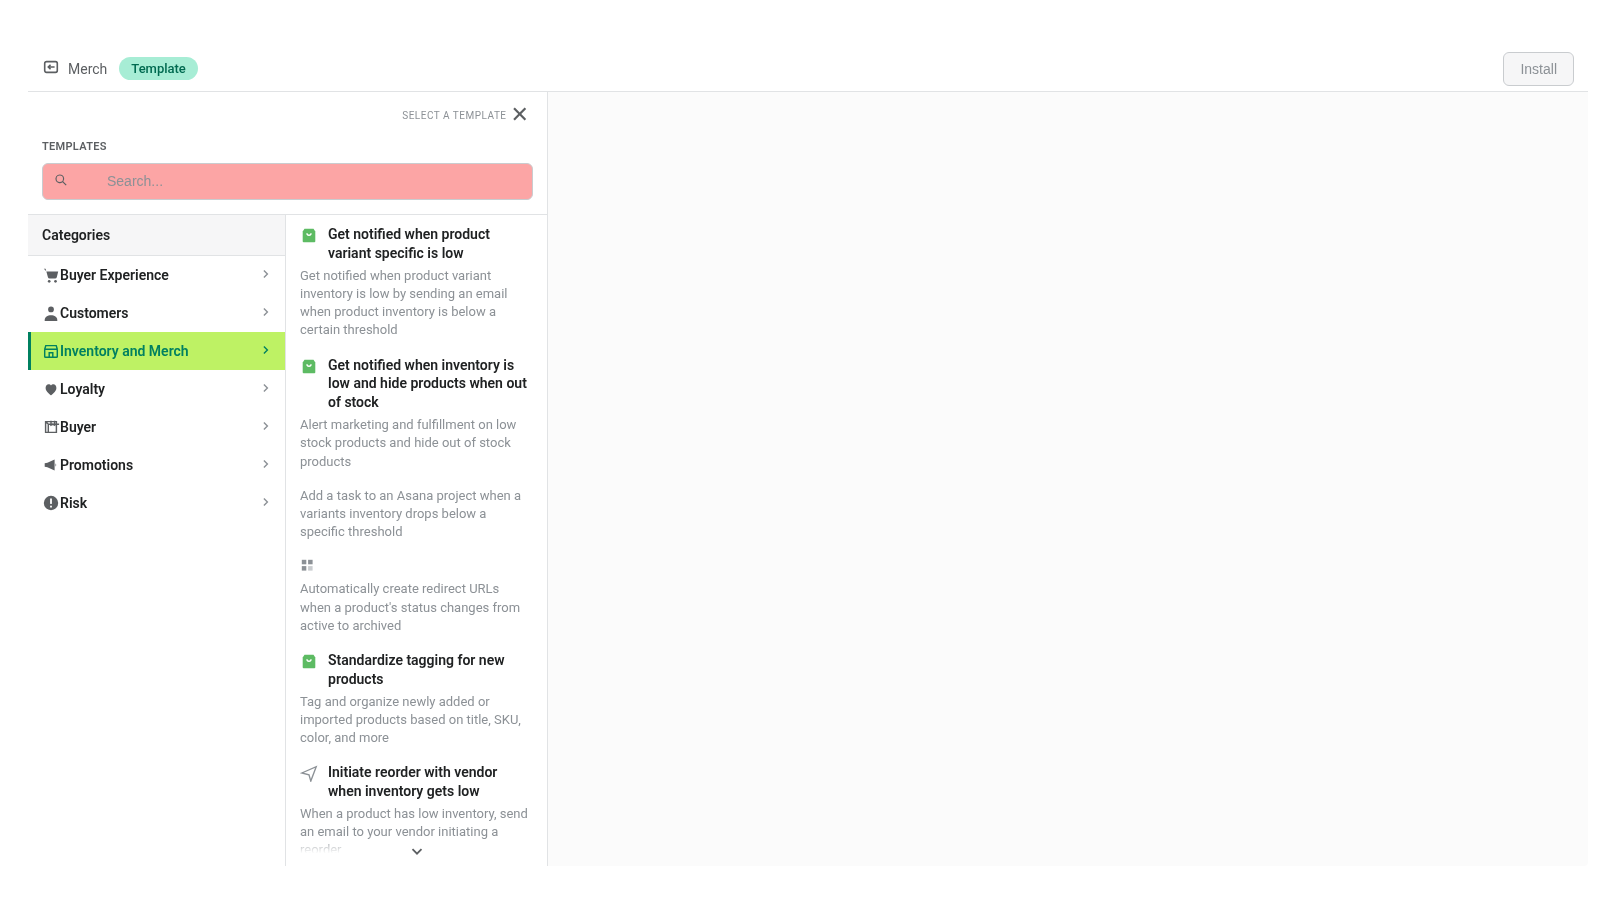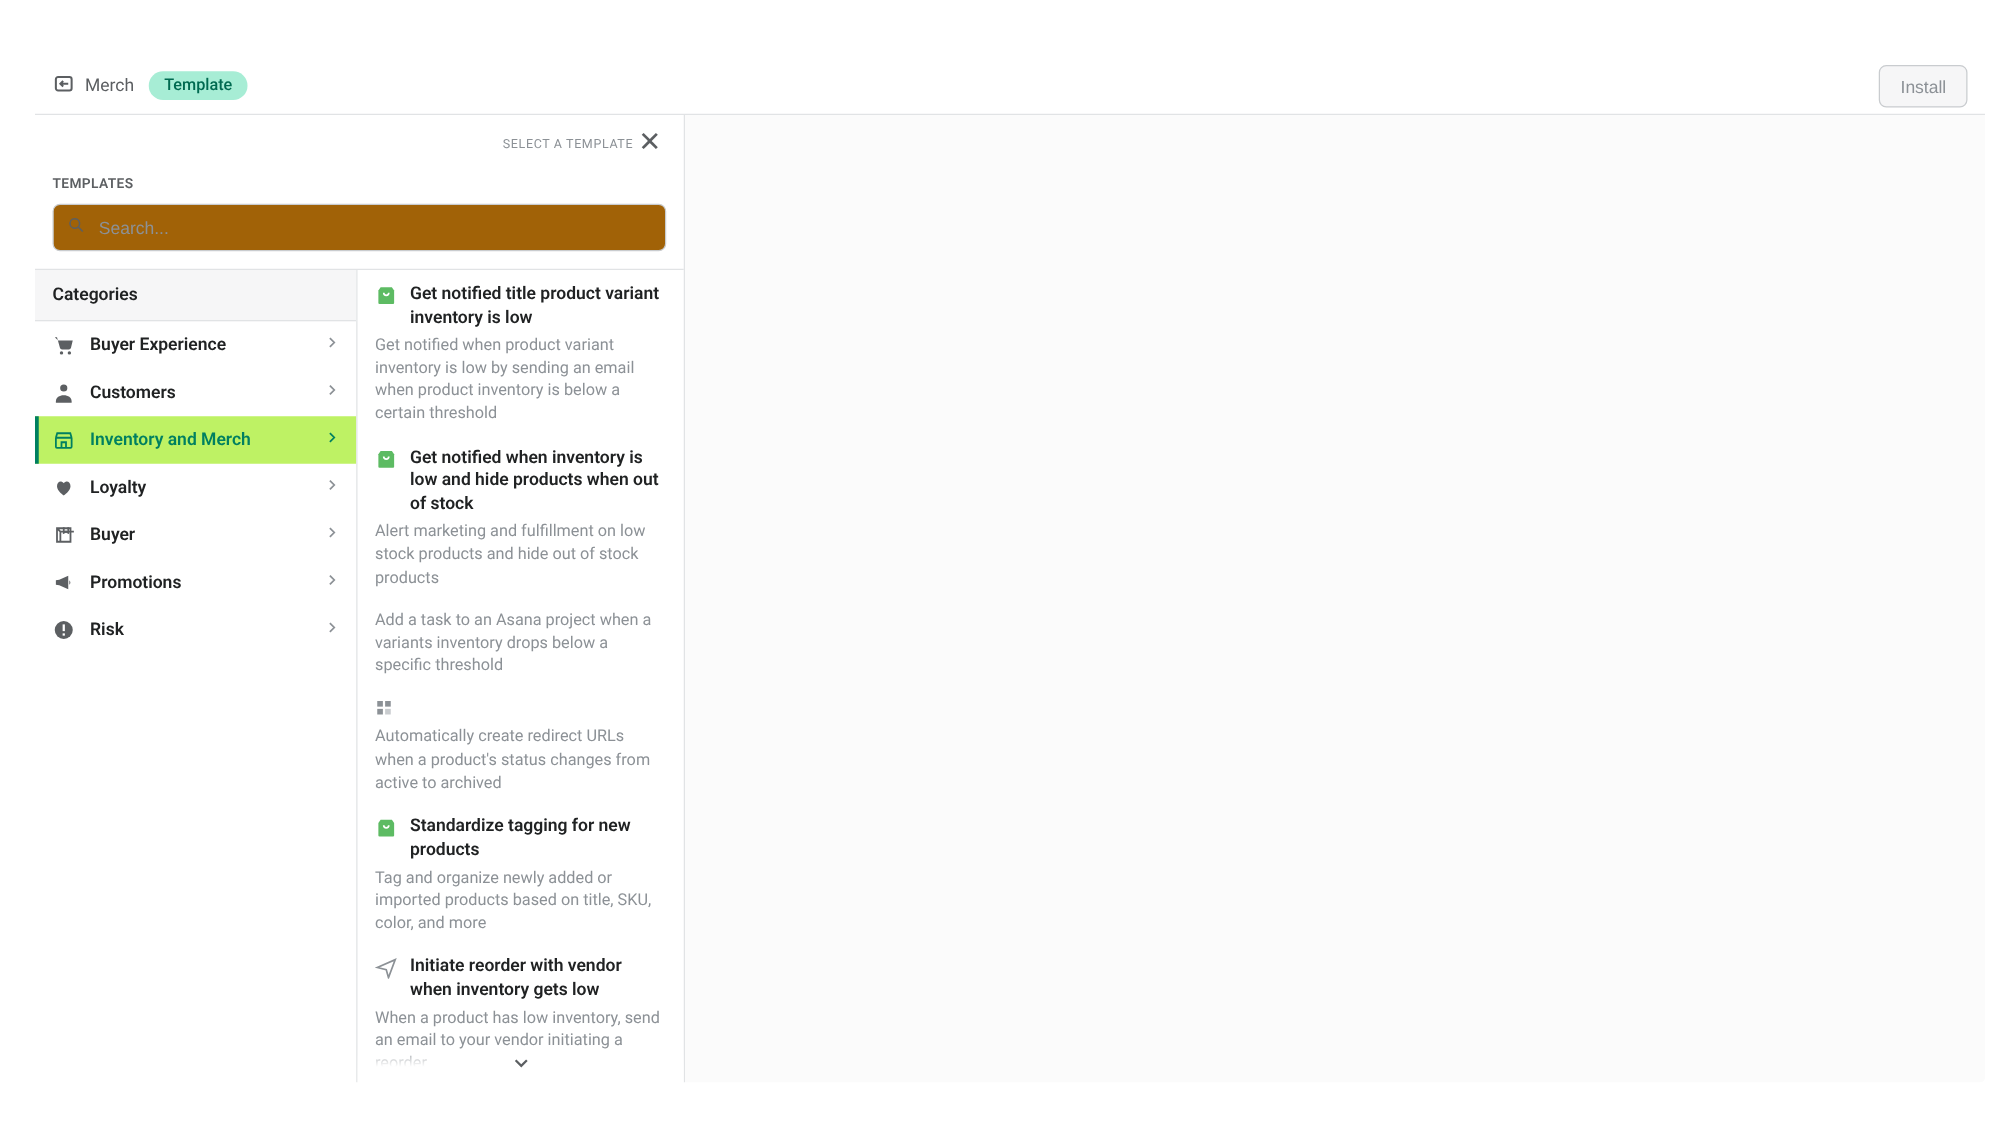--- a/index.html
+++ b/index.html
@@ -68,25 +68,26 @@
     position:relative;
     background:#fff;
   }
   .panel-head { padding:8px 14px 0 14px; position:relative; }
   .head-row { display:flex; align-items:center; justify-content:flex-end; }
   .sel-label { font-size:10px; letter-spacing:0.5px; color:var(--text-sub); text-transform:uppercase; }
   .tmpl-label { font-size:11px; letter-spacing:0.3px; color:#5c5f62; font-weight:600; margin-top:10px; text-transform:uppercase;}
   .close-btn { cursor:pointer; padding:4px; color:#5c5f62; font-size:22px; line-height:1; }
   .search-wrap { padding:10px 14px 14px; }
   .search-field {
-    display:flex; align-items:center;
+    display:flex; align-items:flex-start;
     border:1px solid var(--btn-border);
     border-radius:6px;
     padding:8px 10px;
-    background:#a16207;
+    background:#fca5a5;
+    gap:28px;
   }
   .search-field svg { width:16px; height:16px; fill:#5c5f62; margin-right:8px;}
   .search-field input { border:none; outline:none; flex:1; font-size:14px; color:var(--text); background:transparent;}
   .search-field input::placeholder { color:#8c9196; }
 
   .split { display:flex; flex:1; min-height:0; border-top:1px solid var(--border);}
   .cats {
     width:258px;
     border-right:1px solid var(--border);
     overflow:auto;
@@ -97,21 +98,20 @@
     font-size:14px;
     color:var(--text);
     background:#f6f6f7;
     border-bottom:1px solid var(--border);
     border-top:1px solid var(--border);
     margin-top:-1px;
   }
   .cat {
     display:flex; align-items:center;
     padding:10px 12px 10px 14px;
-    gap:12px;
     cursor:pointer;
     position:relative;
   }
   .cat .ico { width:18px; height:18px; display:flex; align-items:center; justify-content:center; color:#5c5f62;}
   .cat .ico svg { width:18px; height:18px; }
   .cat .label { flex:1; font-size:14px; font-weight:600; color:var(--text); }
   .cat .chev { color:#8c9196; }
   .cat.active { background:#bef264; }
   .cat.active::before { content:""; position:absolute; left:0; top:0; bottom:0; width:3px; background:var(--green);}
   .cat.active .label { color:var(--green); }
@@ -261,21 +261,21 @@
         </div>
         <div class="tmpls">
           <div class="tmpls-scroll" id="tmpls-container">
               <div class="tmpl">
                 <div class="tmpl-row">
                   <span class="tmpl-ico">
                     <svg viewBox="0 0 20 20">
                       <use href="#i-shopbag"></use>
                     </svg>
                   </span>
-                  <span class="tmpl-title">Get notified title product variant inventory is low</span>
+                  <span class="tmpl-title">Get notified when product variant specific is low</span>
                 </div>
                 <div class="tmpl-desc">Get notified when product variant inventory is low by sending an email when product inventory is below a certain threshold</div>
               </div>
               <div class="tmpl">
                 <div class="tmpl-row">
                   <span class="tmpl-ico">
                     <svg viewBox="0 0 20 20">
                       <use href="#i-shopbag"></use>
                     </svg>
                   </span>

